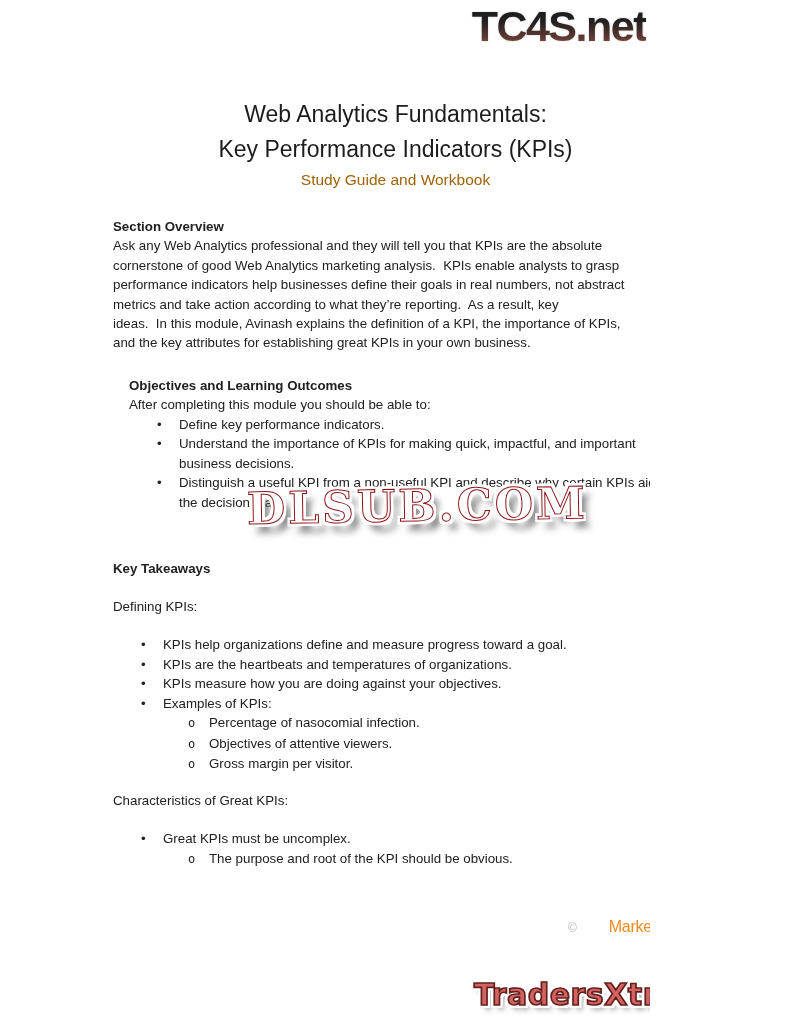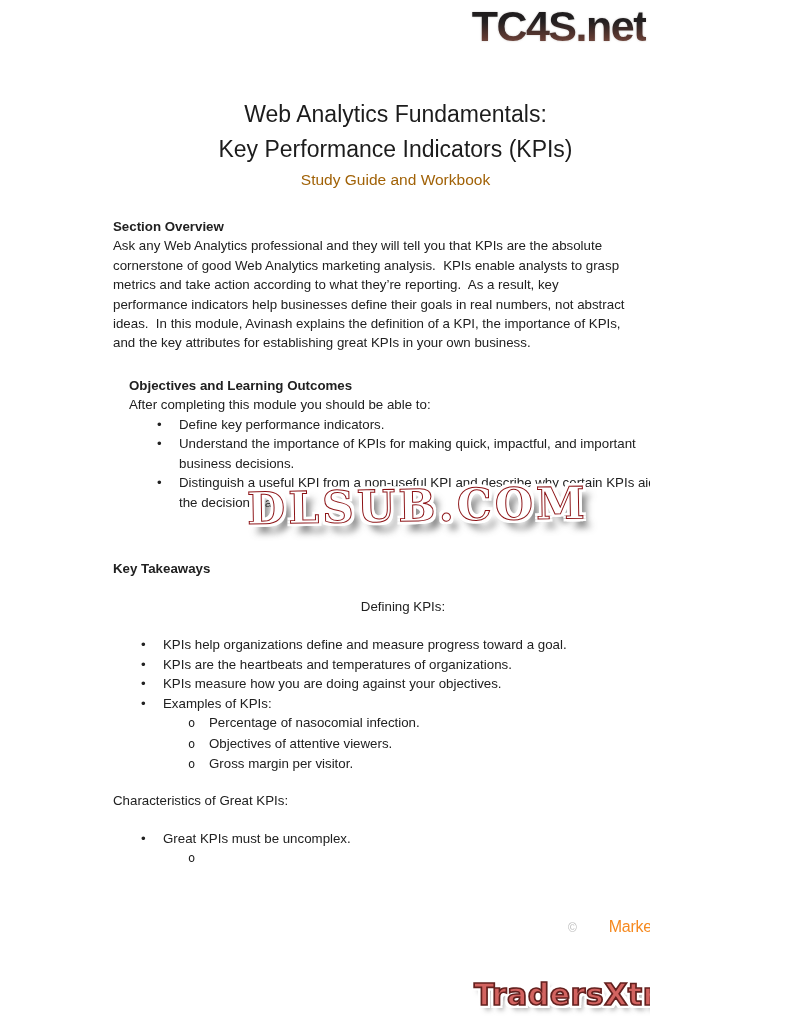--- a/index.html
+++ b/index.html
@@ -22,21 +22,21 @@
 
   
   .title { top:97px; left:112px; width:567px; text-align:center; }
   .title .t-main { font-size:23px; line-height:34.5px; color:#1c1c1c; }
   .title .t-sub  { font-size:15.5px; line-height:27px; color:#a16207; }
 
   .content { left:113px; width:580px; }
   .sec-overview { top:217px; }
   .sec-objectives { top:376px;margin-left:16px; }
   .h-takeaways { top:559px; }
-  .h-defining { top:597px;text-align:center; }
+  .h-defining { top:597px; }
   .list-takeaways { top:635px; }
   .h-characteristics { top:791px; }
   .list-characteristics { top:829px; }
 
   .row { display:flex; align-items:baseline; line-height:19.5px; }
   .mk  { flex:none; width:22px; margin-left:28px; }
   .mk2 { flex:none; width:21px; margin-left:75px; font-family:"DejaVu Sans Mono",monospace; font-size:12px; }
   .cont { padding-left:50px;align-items:flex-end; }
 
   
@@ -85,22 +85,22 @@
   <div class="abs title">
     <div class="t-main">Web Analytics Fundamentals:</div>
     <div class="t-main">Key Performance Indicators (KPIs)</div>
     <div class="t-sub">Study Guide and Workbook</div>
   </div>
 
   <div class="abs content body-text sec-overview">
     <div class="line bold">Section Overview</div>
     <div class="line">Ask any Web Analytics professional and they will tell you that KPIs are the absolute</div>
     <div class="line">cornerstone of good Web Analytics marketing analysis.  KPIs enable analysts to grasp</div>
+    <div class="line">performance indicators help businesses define their goals in real numbers, not abstract</div>
     <div class="line">metrics and take action according to what they’re reporting.  As a result, key</div>
-    <div class="line">performance indicators help businesses define their goals in real numbers, not abstract</div>
     <div class="line">ideas.  In this module, Avinash explains the definition of a KPI, the importance of KPIs,</div>
     <div class="line">and the key attributes for establishing great KPIs in your own business.</div>
   </div>
 
   <div class="abs content body-text sec-objectives">
     <div class="line bold">Objectives and Learning Outcomes</div>
     <div class="line">After completing this module you should be able to:</div>
     <div class="row">
       <span class="mk">•</span>
       <span class="line">Define key performance indicators.</span>
@@ -166,20 +166,21 @@
     <div class="line">Characteristics of Great KPIs:</div>
   </div>
 
   <div class="abs content body-text list-characteristics">
     <div class="row">
       <span class="mk">•</span>
       <span class="line">Great KPIs must be uncomplex.</span>
     </div>
     <div class="row">
       <span class="mk2">o</span>
+      <span class="line">The purpose and root of the KPI should be obvious.</span>
     </div>
   </div>
 
   <div class="abs mm">
     <span class="c">©</span><span class="market">Market</span><span class="motive">Motive</span><span class="tm">™</span>
   </div>
 
   <div class="abs traders">TradersXtreme.com</div>
 
 </div>

